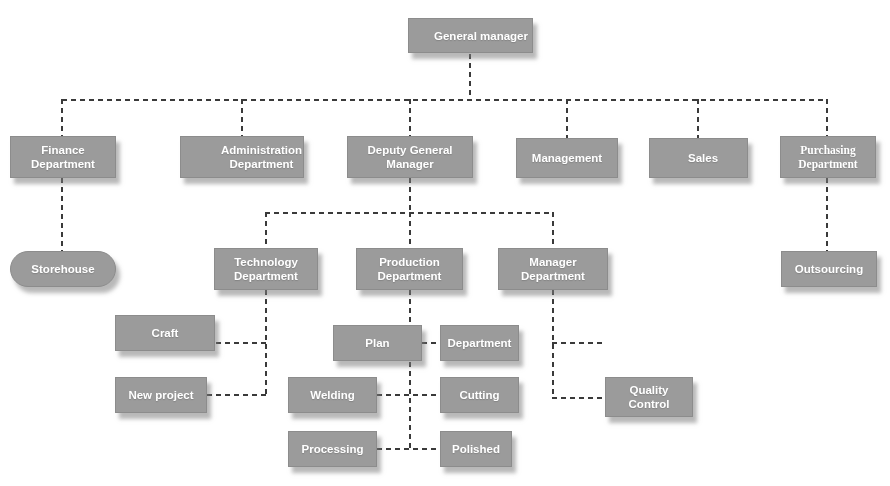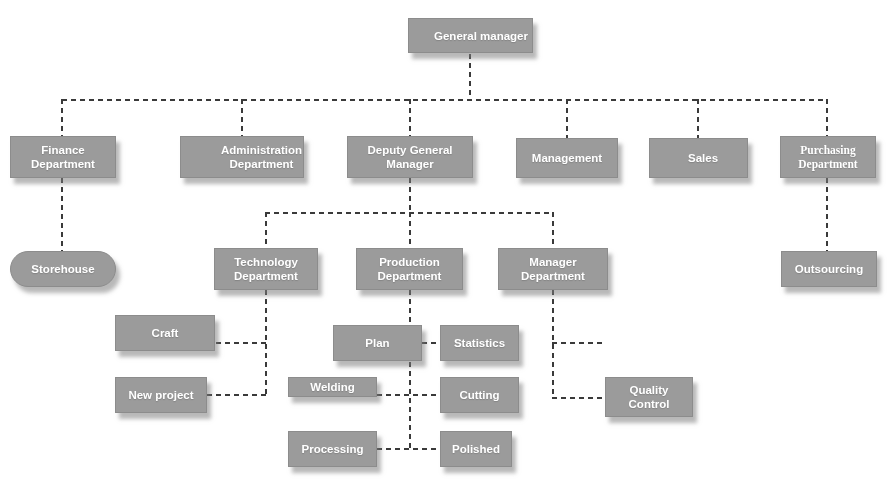--- a/index.html
+++ b/index.html
@@ -91,22 +91,22 @@
   <div class="box" style="left:10px;  top:251px; width:106px; height:36px;border-radius:18px;">Storehouse</div>
   <div class="box" style="left:214px; top:248px; width:104px; height:42px;">Technology Department</div>
   <div class="box" style="left:356px; top:248px; width:107px; height:42px;">Production Department</div>
   <div class="box" style="left:498px; top:248px; width:110px; height:42px;">Manager Department</div>
   <div class="box" style="left:781px; top:251px; width:96px;  height:36px;">Outsourcing</div>
 
   <div class="box" style="left:115px; top:315px; width:100px;  height:36px;">Craft</div>
   <div class="box" style="left:115px; top:377px; width:92px;  height:36px;">New project</div>
 
   <div class="box" style="left:292px; top:325px; width:89px;  height:36px;margin-left:41px;">Plan</div>
-  <div class="box" style="left:288px; top:377px; width:89px;  height:20px;">Welding</div>
+  <div class="box" style="left:288px; top:377px; width:89px;  height:36px;">Welding</div>
   <div class="box" style="left:288px; top:431px; width:89px;  height:36px;">Processing</div>
 
-  <div class="box" style="left:440px; top:325px; width:79px;  height:36px;">Statistics</div>
+  <div class="box" style="left:440px; top:325px; width:79px;  height:36px;">Department</div>
   <div class="box" style="left:440px; top:377px; width:79px;  height:36px;">Cutting</div>
   <div class="box" style="left:440px; top:431px; width:72px;  height:36px;">Polished</div>
 
   <div class="box" style="left:605px; top:377px; width:88px;  height:40px;">Quality Control</div>
 
 </div>
 
 </body></html>

